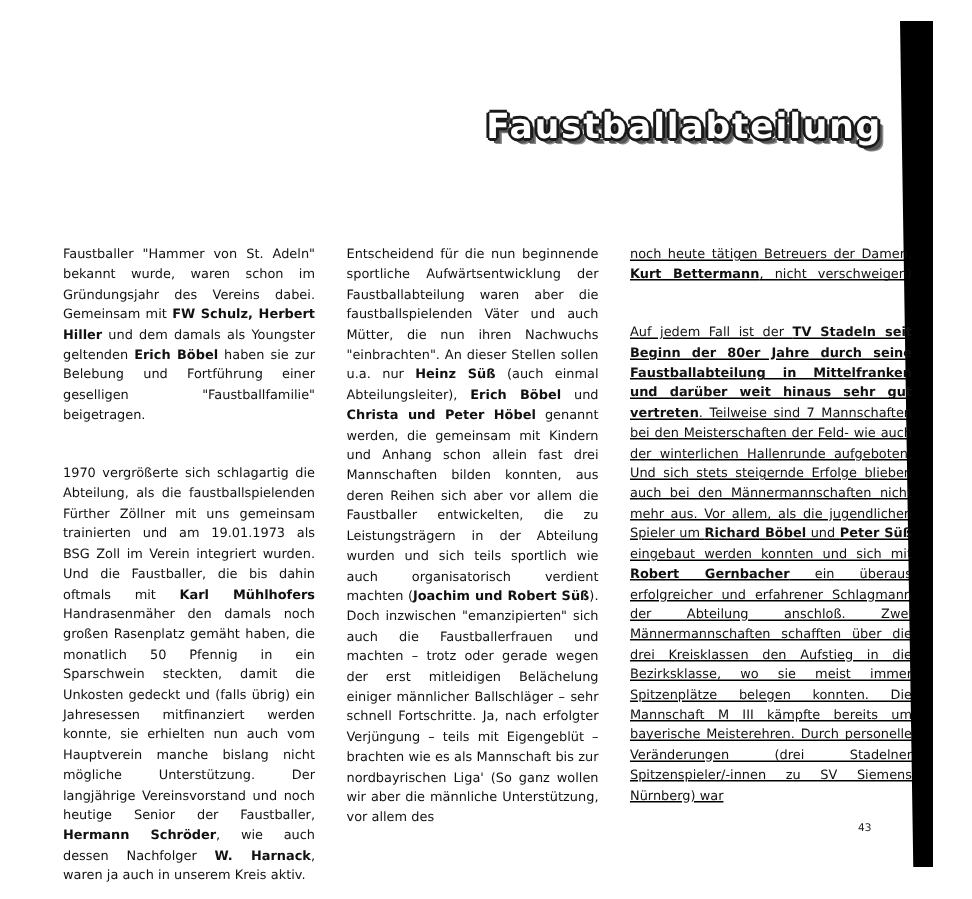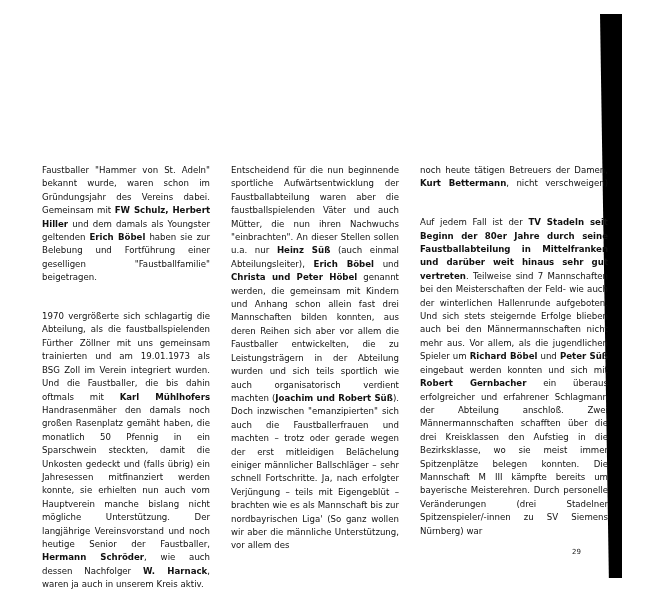--- a/index.html
+++ b/index.html
@@ -86,20 +86,21 @@
     display: flex;
     gap: 21px;
   }
   .col {
     width: 168px;
     flex: 0 0 168px;
   }
   .col.col-3 {
     width: 188px;
     flex: 0 0 188px;
+    text-decoration: underline;
   }
   .para {
     font-family: "DejaVu Sans", sans-serif;
     font-size: 8.6px;
     line-height: 13.4px;
     text-align: justify;
     text-justify: inter-word;
     margin: 0 0 0 0;
     color: #111111;
     hyphens: none;
@@ -127,34 +128,37 @@
   }
 </style>
 </head>
 <body>
 
 <div id="page">
 
   <div id="scan-bar"></div>
   <div id="scan-bar-edge"></div>
 
+  <div id="masthead">
+    <div id="masthead-title">Faustballabteilung</div>
+  </div>
 
   <div id="columns">
 
     <div class="col col-1">
       <p class="para">Faustballer "Hammer von St. Adeln" bekannt wurde, waren schon im Gründungsjahr des Vereins dabei. Gemeinsam mit <b>FW Schulz, Herbert Hiller</b> und dem damals als Youngster geltenden <b>Erich Böbel</b> haben sie zur Belebung und Fortführung einer geselligen "Faustballfamilie" beigetragen.</p>
       <p class="para nostretch">1970 vergrößerte sich schlagartig die Abteilung, als die faustballspielenden Fürther Zöllner mit uns gemeinsam trainierten und am 19.01.1973 als BSG Zoll im Verein integriert wurden. Und die Faustballer, die bis dahin oftmals mit <b>Karl Mühlhofers</b> Handrasenmäher den damals noch großen Rasenplatz gemäht haben, die monatlich 50 Pfennig in ein Sparschwein steckten, damit die Unkosten gedeckt und (falls übrig) ein Jahresessen mitfinanziert werden konnte, sie erhielten nun auch vom Hauptverein manche bislang nicht mögliche Unterstützung. Der langjährige Vereinsvorstand und noch heutige Senior der Faustballer, <b>Hermann Schröder</b>, wie auch dessen Nachfolger <b>W. Harnack</b>, waren ja auch in unserem Kreis aktiv.</p>
     </div>
 
     <div class="col col-2">
       <p class="para nostretch">Entscheidend für die nun beginnende sportliche Aufwärtsentwicklung der Faustballabteilung waren aber die faustballspielenden Väter und auch Mütter, die nun ihren Nachwuchs "einbrachten". An dieser Stellen sollen u.a. nur <b>Heinz Süß</b> (auch einmal Abteilungsleiter), <b>Erich Böbel</b> und <b>Christa und Peter Höbel</b> genannt werden, die gemeinsam mit Kindern und Anhang schon allein fast drei Mannschaften bilden konnten, aus deren Reihen sich aber vor allem die Faustballer entwickelten, die zu Leistungsträgern in der Abteilung wurden und sich teils sportlich wie auch organisatorisch verdient machten (<b>Joachim und Robert Süß</b>). Doch inzwischen "emanzipierten" sich auch die Faustballerfrauen und machten – trotz oder gerade wegen der erst mitleidigen Belächelung einiger männlicher Ballschläger – sehr schnell Fortschritte. Ja, nach erfolgter Verjüngung – teils mit Eigengeblüt – brachten wie es als Mannschaft bis zur nordbayrischen Liga' (So ganz wollen wir aber die männliche Unterstützung, vor allem des</p>
     </div>
 
     <div class="col col-3">
       <p class="para">noch heute tätigen Betreuers der Damen, <b>Kurt Bettermann</b>, nicht verschweigen)</p>
       <p class="para nostretch">Auf jedem Fall ist der <b>TV Stadeln seit Beginn der 80er Jahre durch seine Faustballabteilung in Mittelfranken und darüber weit hinaus sehr gut vertreten</b>. Teilweise sind 7 Mannschaften bei den Meisterschaften der Feld- wie auch der winterlichen Hallenrunde aufgeboten. Und sich stets steigernde Erfolge blieben auch bei den Männermannschaften nicht mehr aus. Vor allem, als die jugendlichen Spieler um <b>Richard Böbel</b> und <b>Peter Süß</b> eingebaut werden konnten und sich mit <b>Robert Gernbacher</b> ein überaus erfolgreicher und erfahrener Schlagmann der Abteilung anschloß. Zwei Männermannschaften schafften über die drei Kreisklassen den Aufstieg in die Bezirksklasse, wo sie meist immer Spitzenplätze belegen konnten. Die Mannschaft M III kämpfte bereits um bayerische Meisterehren. Durch personelle Veränderungen (drei Stadelner Spitzenspieler/-innen zu SV Siemens Nürnberg) war</p>
     </div>
 
   </div>
 
-  <div id="folio">29</div>
+  <div id="folio">43</div>
 
 </div>
 
 </body></html>

